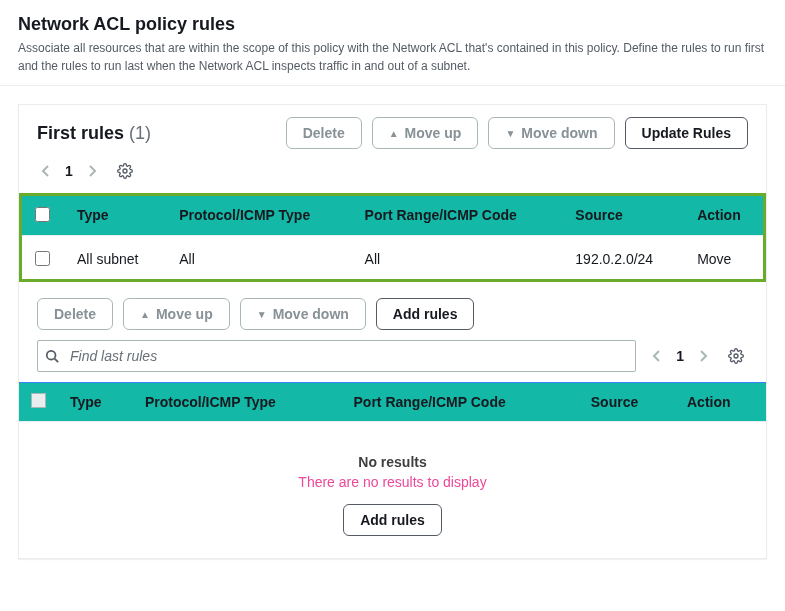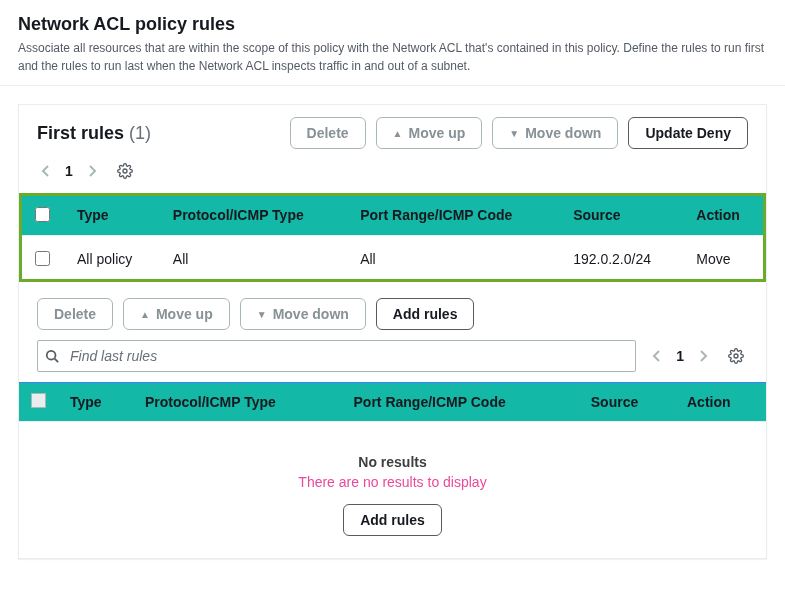--- a/index.html
+++ b/index.html
@@ -58,21 +58,21 @@
         </button>
       <button class="btn ghost">
           <span class="tri">▲</span>
           <span>Move up</span>
         </button>
       <button class="btn ghost">
           <span class="tri">▼</span>
           <span>Move down</span>
         </button>
       <button class="btn primary">
-          <span>Update Deny</span>
+          <span>Update Rules</span>
         </button>
     </div>
     <div class="filter-row">
       <div class="pager">
         <span class="nav">
           <svg width="10" height="14" viewBox="0 0 10 14" fill="none" stroke="currentColor" stroke-width="2">
               <polyline points="7,2 2,7 7,12"></polyline>
             </svg>
         </span>
         <span class="num">1</span>
@@ -97,21 +97,21 @@
             <th>Type</th>
             <th>Protocol/ICMP Type</th>
             <th>Port Range/ICMP Code</th>
             <th>Source</th>
             <th>Action</th>
           </tr>
         </thead>
         <tbody>
           <tr>
             <td class="checkbox-cell"><input type="checkbox" style=""></td>
-            <td>All policy</td>
+            <td>All subnet</td>
             <td>All</td>
             <td>All</td>
             <td>192.0.2.0/24</td>
             <td>Move</td>
           </tr>
         </tbody>
       </table>
     </div>
 
     <div class="panel-top" style="padding-top:16px;">

